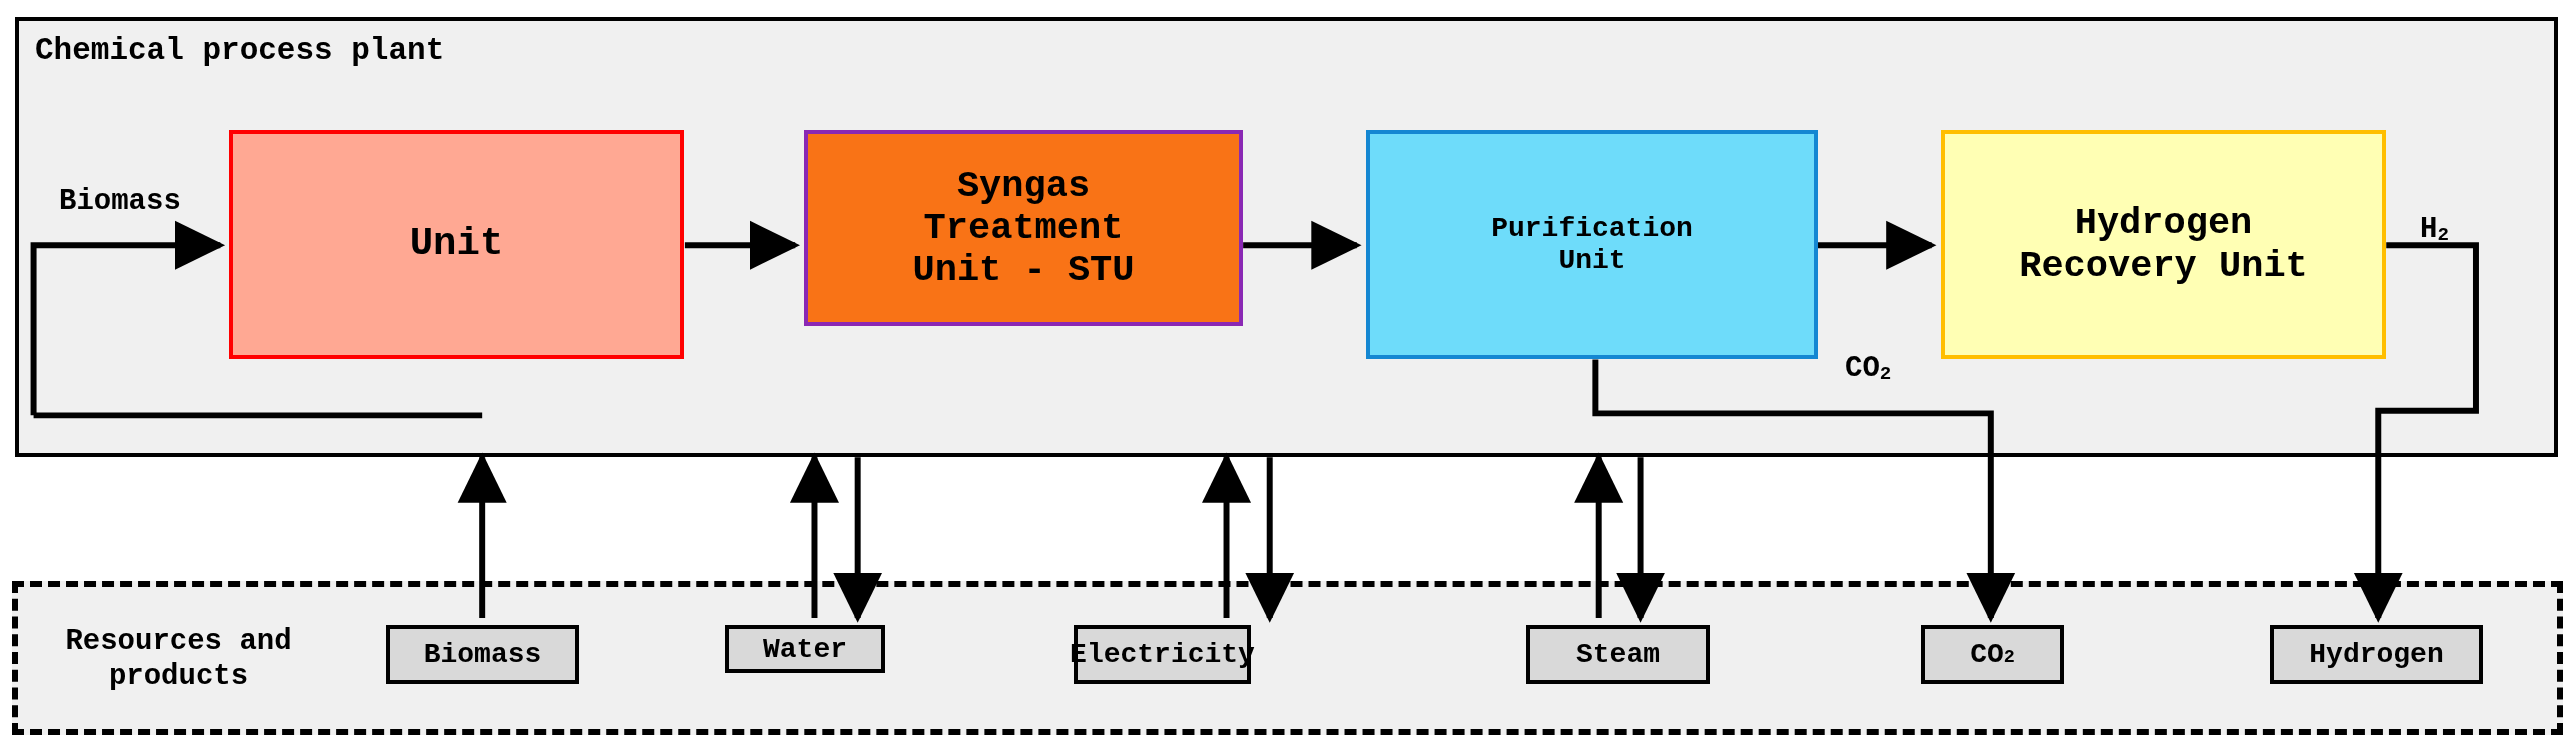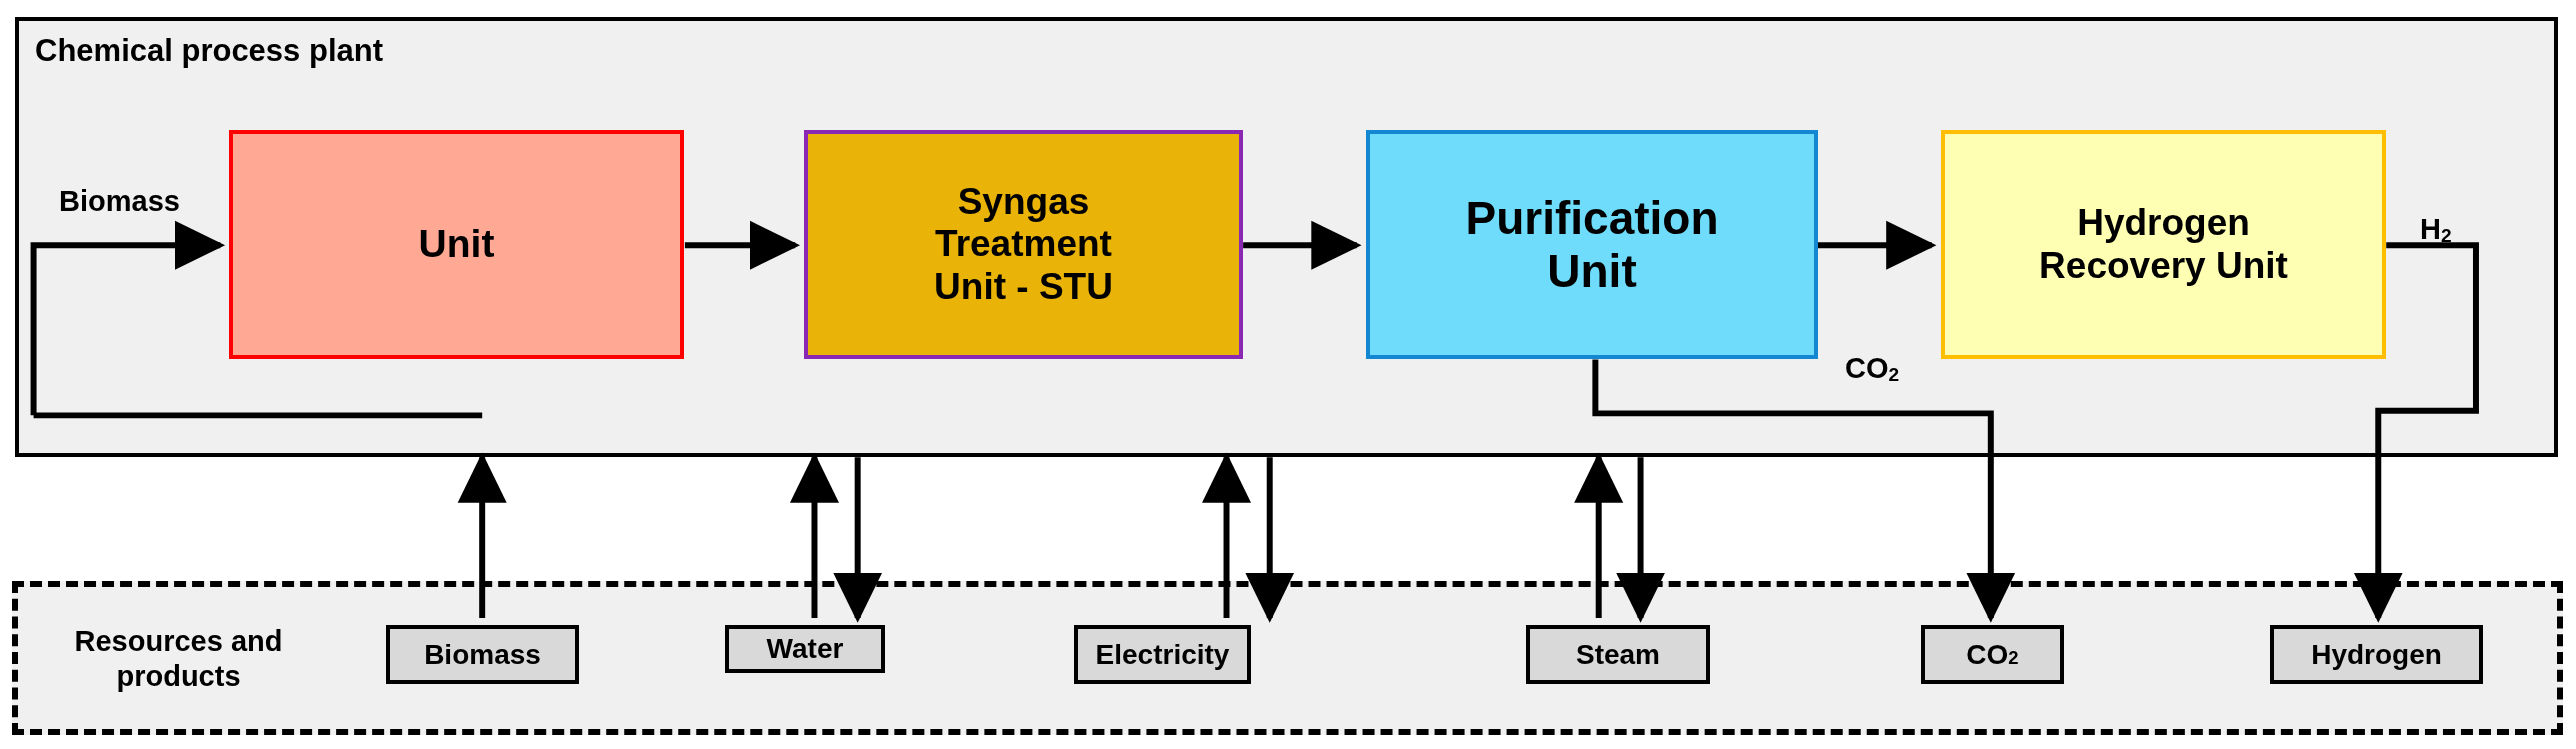--- a/index.html
+++ b/index.html
@@ -5,21 +5,21 @@
   html, body {
     margin: 0;
     padding: 0;
     background: #ffffff;
   }
   #stage {
     position: relative;
     width: 2576px;
     height: 749px;
     background: #ffffff;
-    font-family: Liberation Sans, sans-serif;
+    font-family: Liberation Mono, monospace;
     overflow: hidden;
   }
   #edges {
     position: absolute;
     left: 0; top: 0;
     width: 2576px;
     height: 749px;
     pointer-events: none;
   }
 
@@ -168,29 +168,29 @@
       <path d="M50,625 L725,625"></path>
     </g>
   </svg>
 
   <div class="unit" style="left:229px; top:130px; width:455px; height:229px; background:#ffa893; border:4.7px solid #ff0000; font-size:39px;">
     <div>
       <div>Unit</div>
     </div>
   </div>
 
-  <div class="unit" style="left:804px; top:130px; width:439px; height:229px; background:#eab308; border:4.7px solid #8a28b4; font-size:37px;">
+  <div class="unit" style="left:804px; top:130px; width:439px; height:196px; background:#f97316; border:4.7px solid #8a28b4; font-size:37px;">
     <div>
       <div>Syngas</div>
       <div>Treatment</div>
       <div>Unit - STU</div>
     </div>
   </div>
 
-  <div class="unit" style="left:1366px; top:130px; width:452px; height:229px; background:#6edcfa; border:4.7px solid #1487d2; font-size:46px;">
+  <div class="unit" style="left:1366px; top:130px; width:452px; height:229px; background:#6edcfa; border:4.7px solid #1487d2; font-size:28px;">
     <div>
       <div>Purification</div>
       <div>Unit</div>
     </div>
   </div>
 
   <div class="unit" style="left:1941px; top:130px; width:445px; height:229px; background:#ffffb4; border:4.7px solid #ffbe00; font-size:37px;">
     <div>
       <div>Hydrogen</div>
       <div>Recovery Unit</div>

